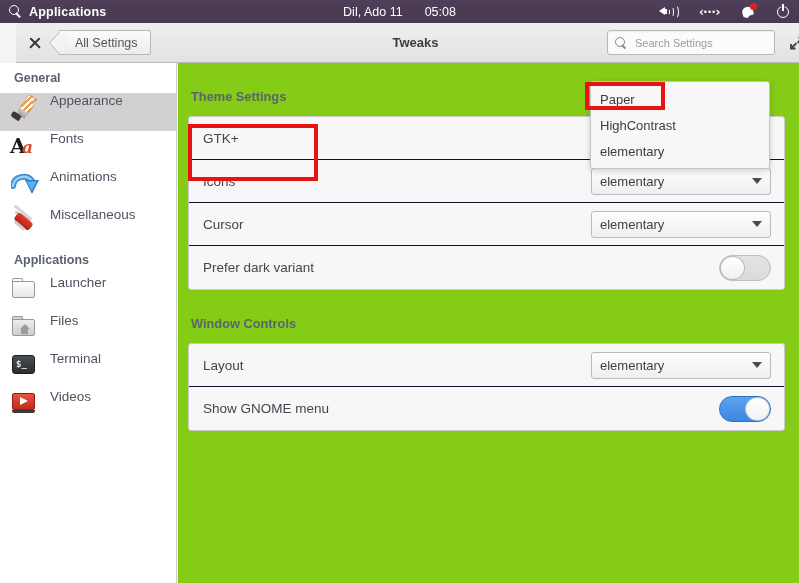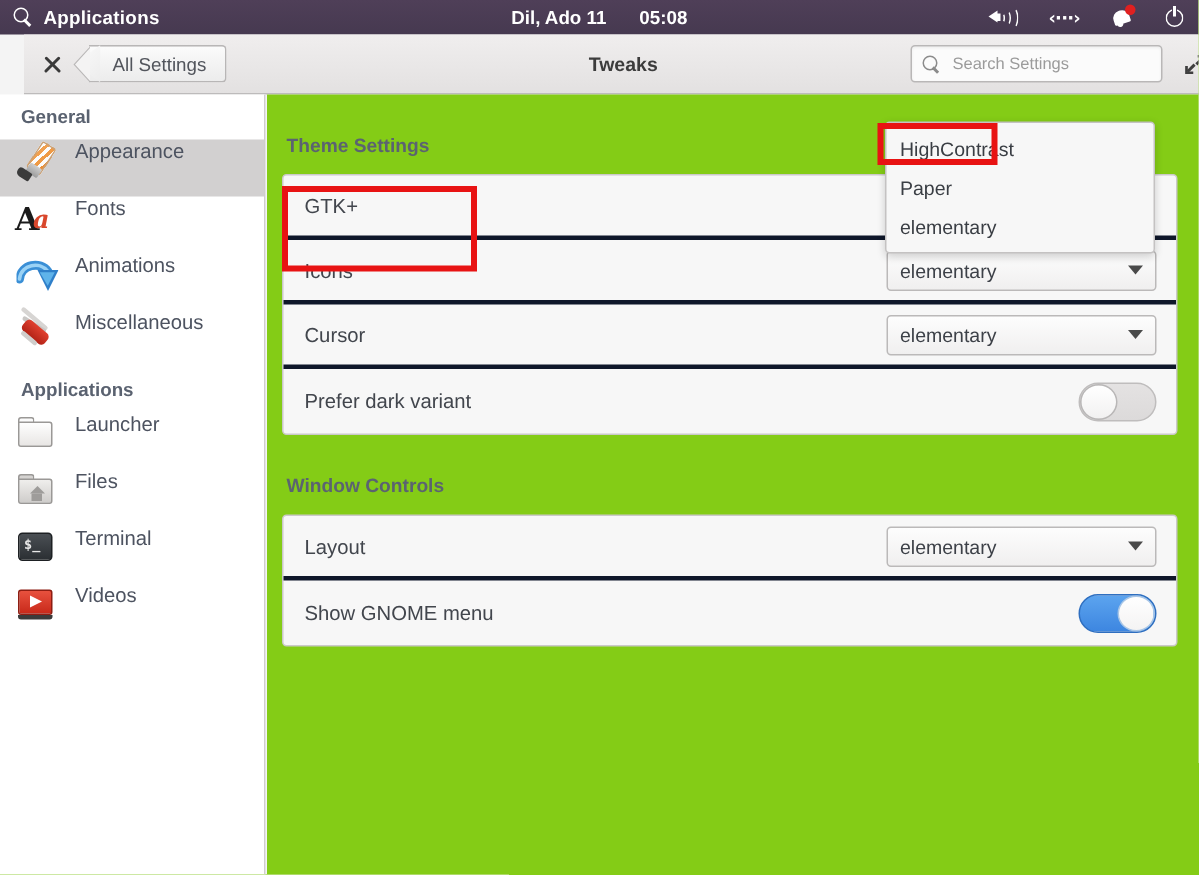--- a/index.html
+++ b/index.html
@@ -36,21 +36,21 @@
   .psearch { display:inline-block; width:13px; height:13px; position:relative; }
   .psearch::before{
     content:""; position:absolute; left:0; top:0; width:8px; height:8px;
     border:1.6px solid #fff; border-radius:50%;
   }
   .psearch::after{
     content:""; position:absolute; left:7px; top:7px; width:6px; height:1.8px;
     background:#fff; transform:rotate(45deg); transform-origin:left center;
   }
   .appslabel { letter-spacing:.2px; }
-  .pclock { font-weight:bold; }
+  .pclock { font-weight:normal; }
 
   
   .ico-vol { position:relative; width:20px; height:15px; }
   .ico-vol .spk {
     position:absolute; left:0; top:3px; width:0; height:0;
     border-top:4.5px solid transparent; border-bottom:4.5px solid transparent;
     border-right:6px solid #fff;
   }
   .ico-vol .box { position:absolute; left:5px; top:5px; width:3px; height:5px; background:#fff; }
   .ico-vol .w1,.ico-vol .w2,.ico-vol .w3 {
@@ -306,21 +306,21 @@
   }
   .card {
     margin:0 14px 0 10px;
     background:#f7f7f7;
     border:1px solid #cbc9c9;
     border-radius:3px;
   }
   .row {
     height:43px; display:flex; align-items:center;
     padding:0 13px 0 14px;
-    border-bottom:3px solid #0f172a;
+    border-bottom:1px solid #0f172a;
   }
   .row:last-child { border-bottom:none; }
   .row .lab { font-size:13.5px; color:#42464d; flex:1 1 auto; }
 
   .combo {
     width:180px; height:27px;
     background: linear-gradient(#fdfdfd,#f0efef);
     border:1px solid #bbb9b9; border-radius:3px;
     display:flex; align-items:center; padding:0 8px;
     font-size:13px; color:#3d4148;
@@ -554,19 +554,19 @@
     <div class="row">
       <span class="lab">Show GNOME menu</span>
       <span class="toggle on">
         <span class="knob"></span>
       </span>
     </div>
   </div>
 </div>
 
 <div id="popup">
+  <div class="opt">Paper</div>
   <div class="opt">HighContrast</div>
-  <div class="opt">Paper</div>
   <div class="opt">elementary</div>
 </div>
 
 <div class="redbox" id="redbox-gtk"></div>
 <div class="redbox" id="redbox-paper"></div>
 
 </body></html>

